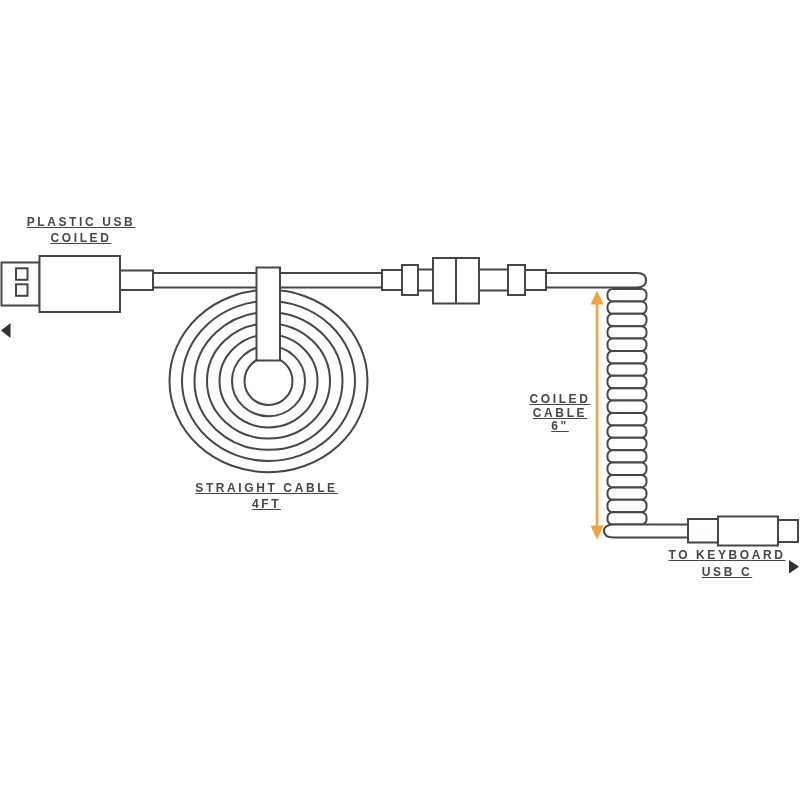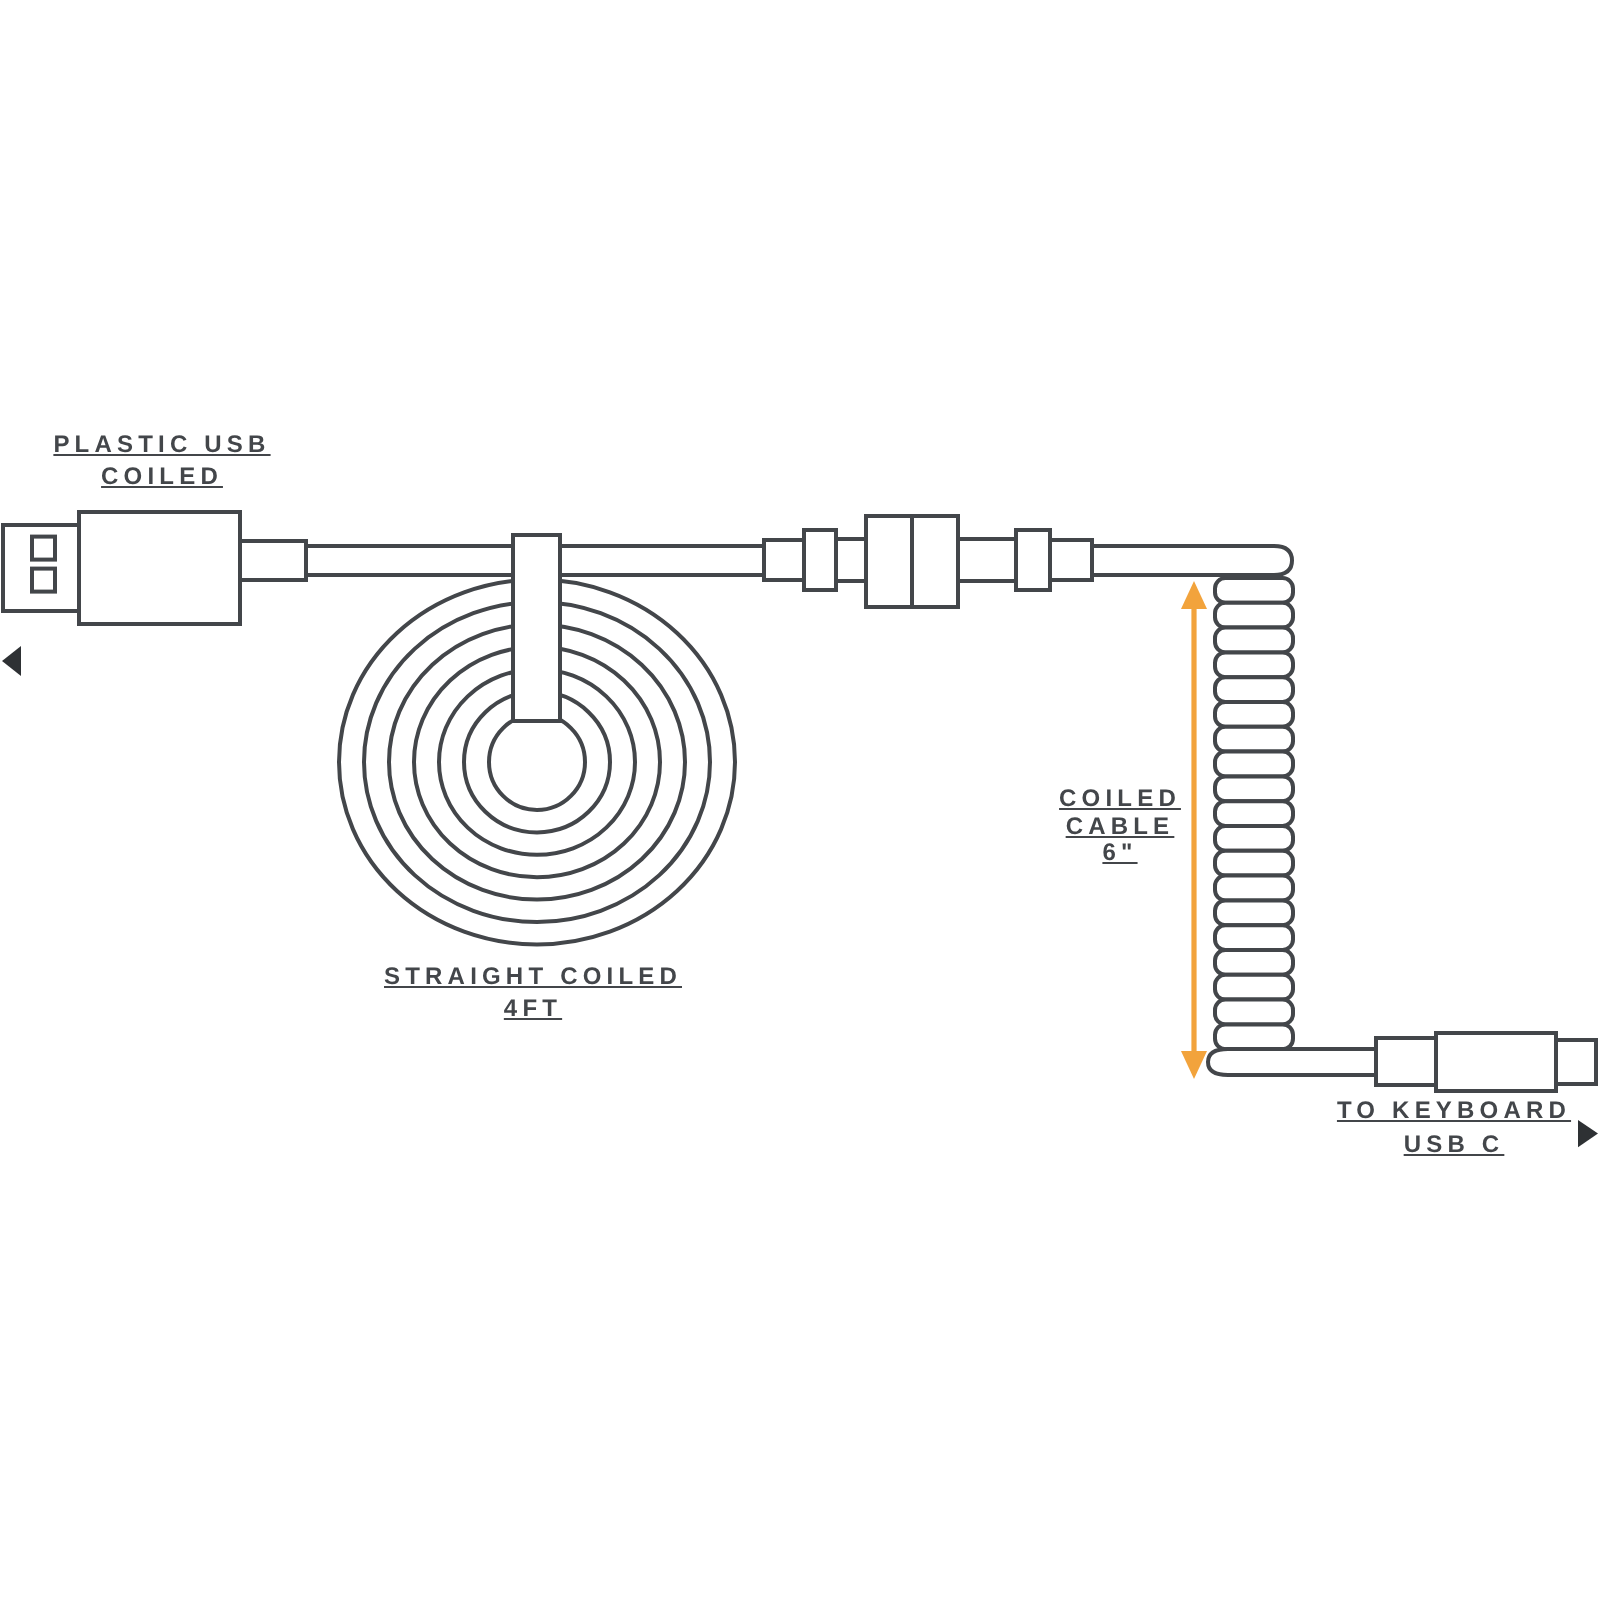--- a/index.html
+++ b/index.html
@@ -95,21 +95,21 @@
   </svg>
 
   <div class="lbl" style="left:0px;top:215px;width:162px;">
     <div>PLASTIC USB</div>
     <div>COILED</div>
   </div>
 
 
 
   <div class="lbl" style="left:186px;top:481px;width:161px;">
-    <div>STRAIGHT COILED</div>
+    <div>STRAIGHT CABLE</div>
     <div>4FT</div>
   </div>
 
   <div class="lbl lbl-sm" style="left:480px;top:393px;width:160px;">
     <div>COILED</div>
     <div>CABLE</div>
     <div>6"</div>
   </div>
 
   <div class="lbl lbl-lg" style="left:647px;top:547px;width:160px;">

